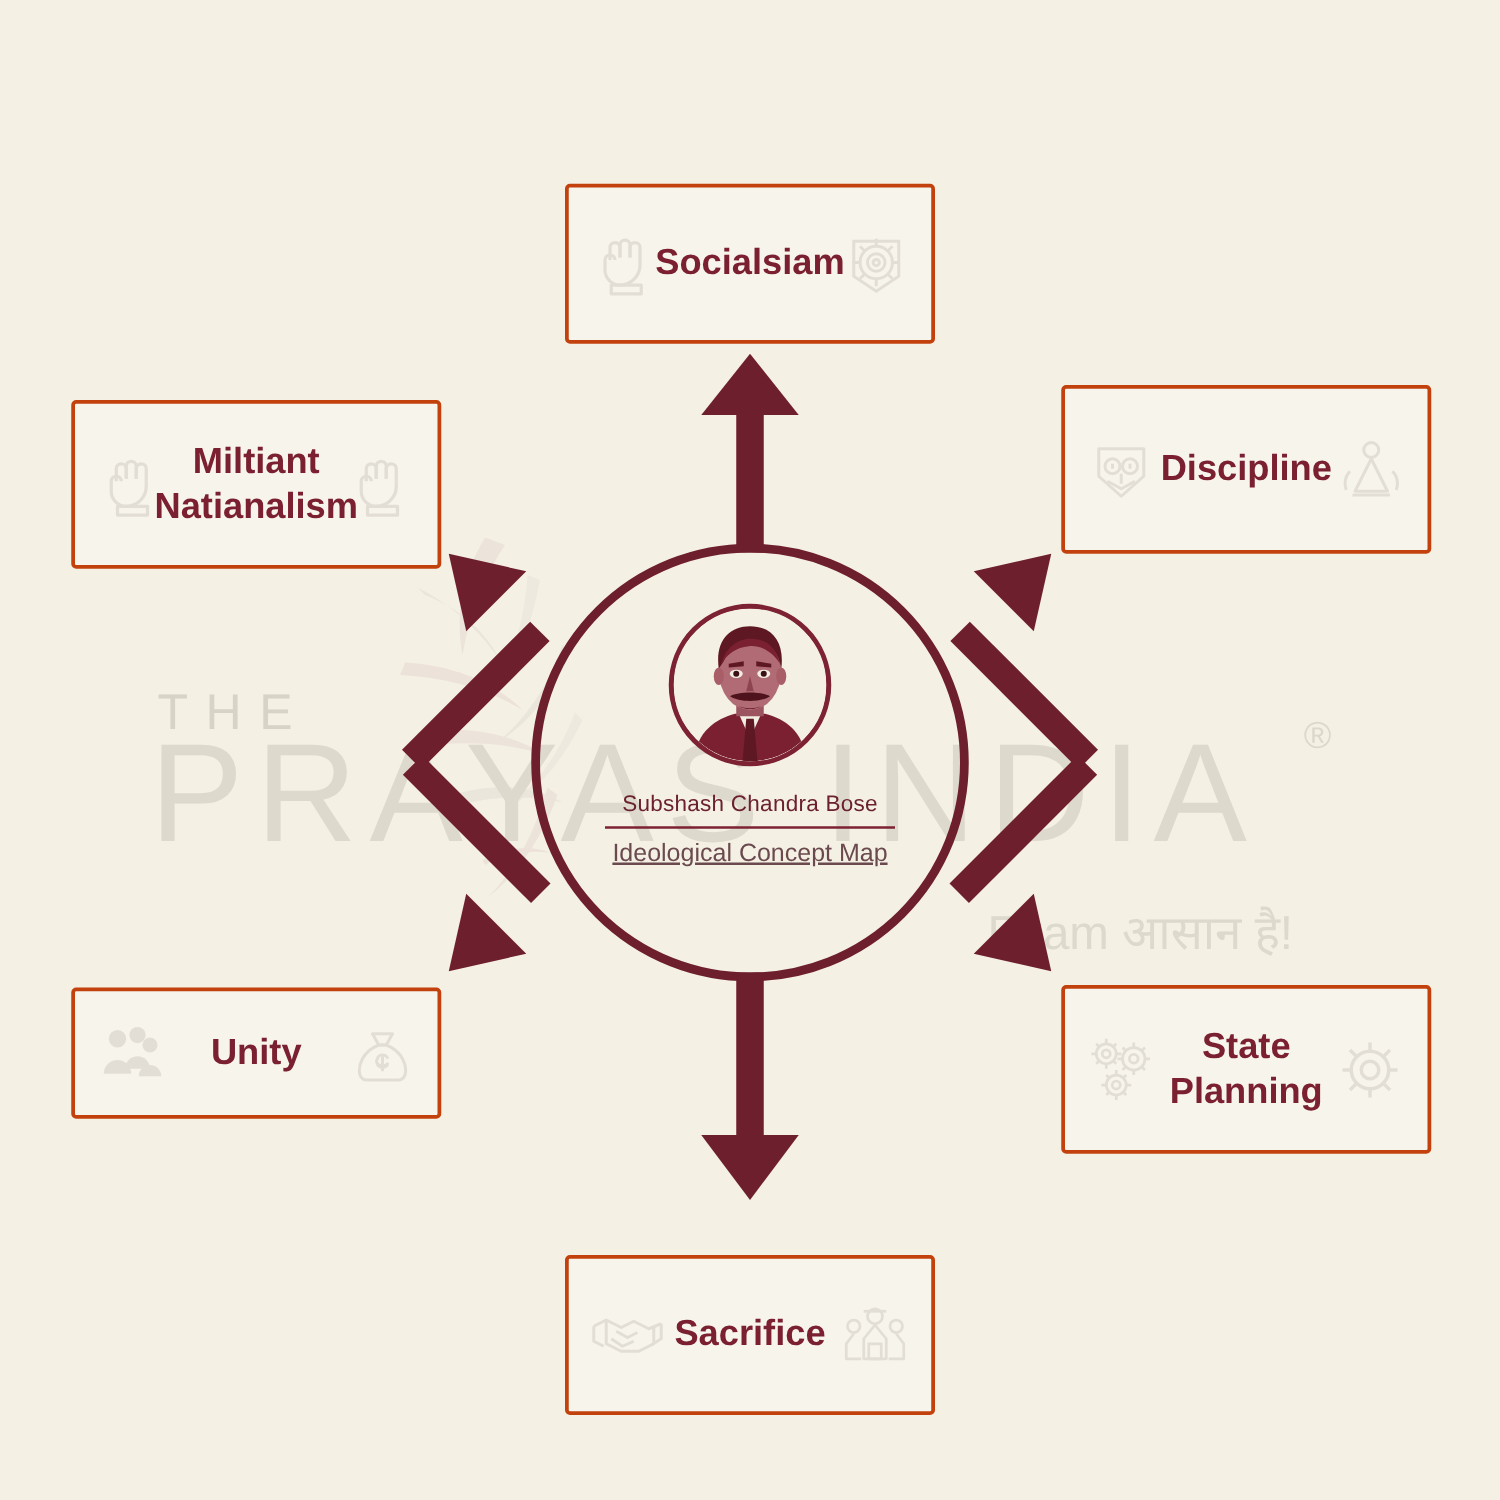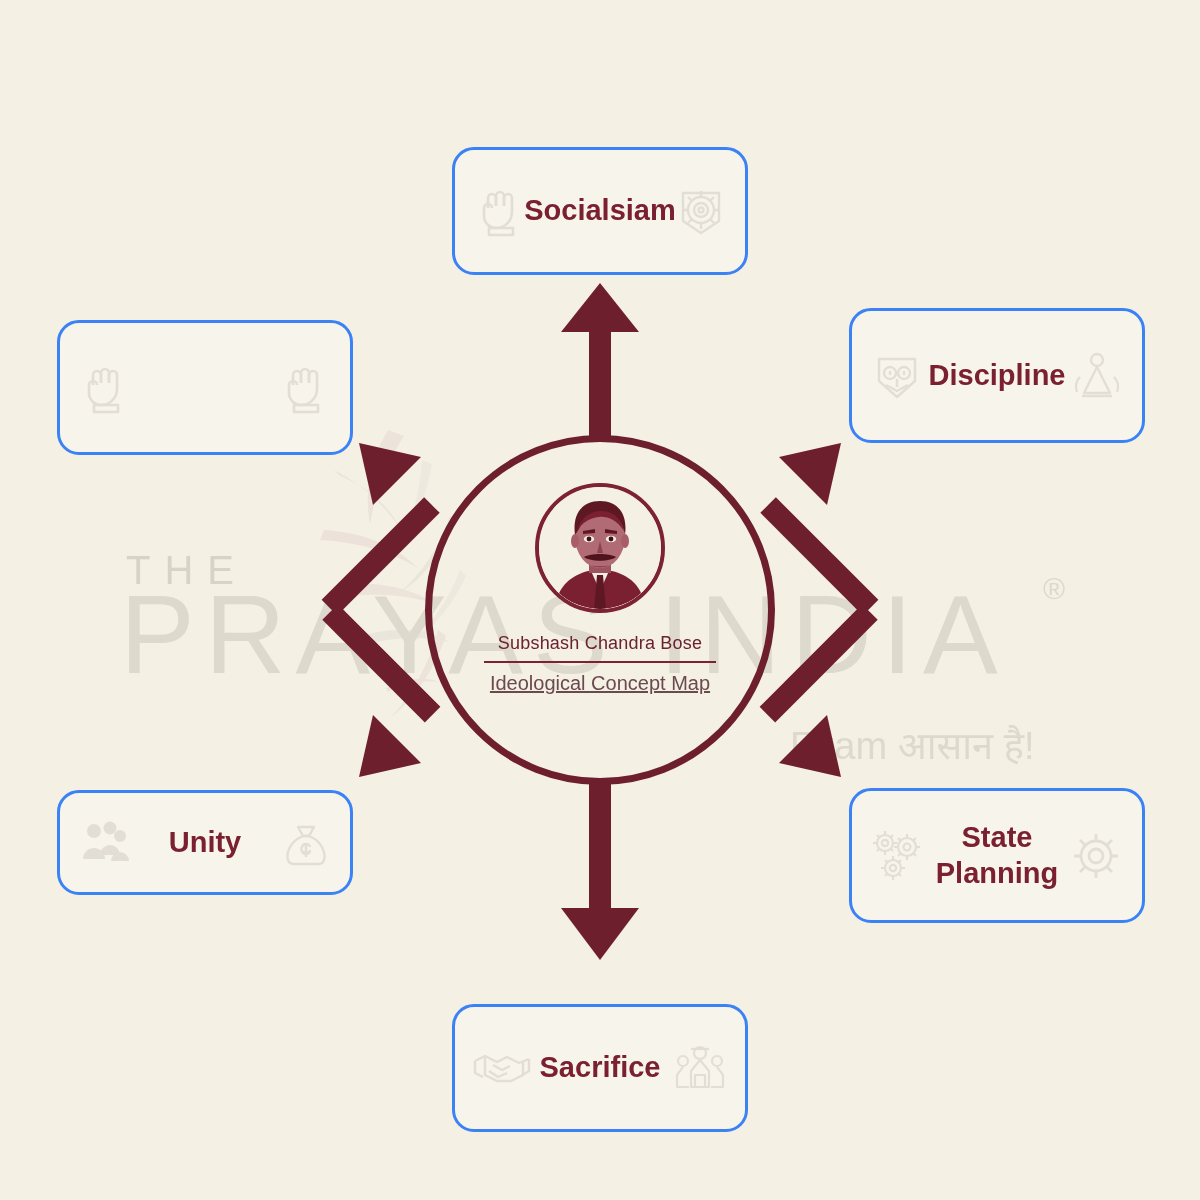--- a/index.html
+++ b/index.html
@@ -138,22 +138,22 @@
     position: absolute;
     inset: 0;
     z-index: 2;
   }
 
   
   .node {
     position: absolute;
     box-sizing: border-box;
     background: #f7f4ec;
-    border: 3px solid #3b82f6;
-    border-radius: 22px;
+    border: 3px solid #c2410c;
+    border-radius: 4px;
     display: flex;
     align-items: center;
     justify-content: center;
     z-index: 5;
   }
   .node-label {
     font-size: 29px;
     font-weight: bold;
     color: #7a2030;
     text-align: center;
@@ -313,20 +313,24 @@
   <div class="node" id="node-militant">
     <svg class="node-icon ic-l" width="58" height="58" viewBox="0 0 58 58">
       <g fill="none" stroke="#6b5a52" stroke-width="2.6" stroke-linejoin="round">
         <path d="M17 26 L17 16 a4 4 0 0 1 8 0 L25 24"></path>
         <path d="M25 24 L25 14 a4 4 0 0 1 8 0 L33 24"></path>
         <path d="M33 24 L33 16 a4 4 0 0 1 8 0 L41 26"></path>
         <path d="M41 26 L41 30 a16 16 0 0 1 -16 16 a12 12 0 0 1 -12 -12 L13 26 a4 4 0 0 1 8 0"></path>
         <rect x="18" y="46" width="24" height="7"></rect>
       </g>
     </svg>
+    <div class="node-label">
+      <span>Miltiant</span><br>
+      <span>Natianalism</span>
+    </div>
     <svg class="node-icon ic-r" width="58" height="58" viewBox="0 0 58 58">
       <g fill="none" stroke="#6b5a52" stroke-width="2.6" stroke-linejoin="round">
         <path d="M17 26 L17 16 a4 4 0 0 1 8 0 L25 24"></path>
         <path d="M25 24 L25 14 a4 4 0 0 1 8 0 L33 24"></path>
         <path d="M33 24 L33 16 a4 4 0 0 1 8 0 L41 26"></path>
         <path d="M41 26 L41 30 a16 16 0 0 1 -16 16 a12 12 0 0 1 -12 -12 L13 26 a4 4 0 0 1 8 0"></path>
         <rect x="18" y="46" width="24" height="7"></rect>
       </g>
     </svg>
   </div>

